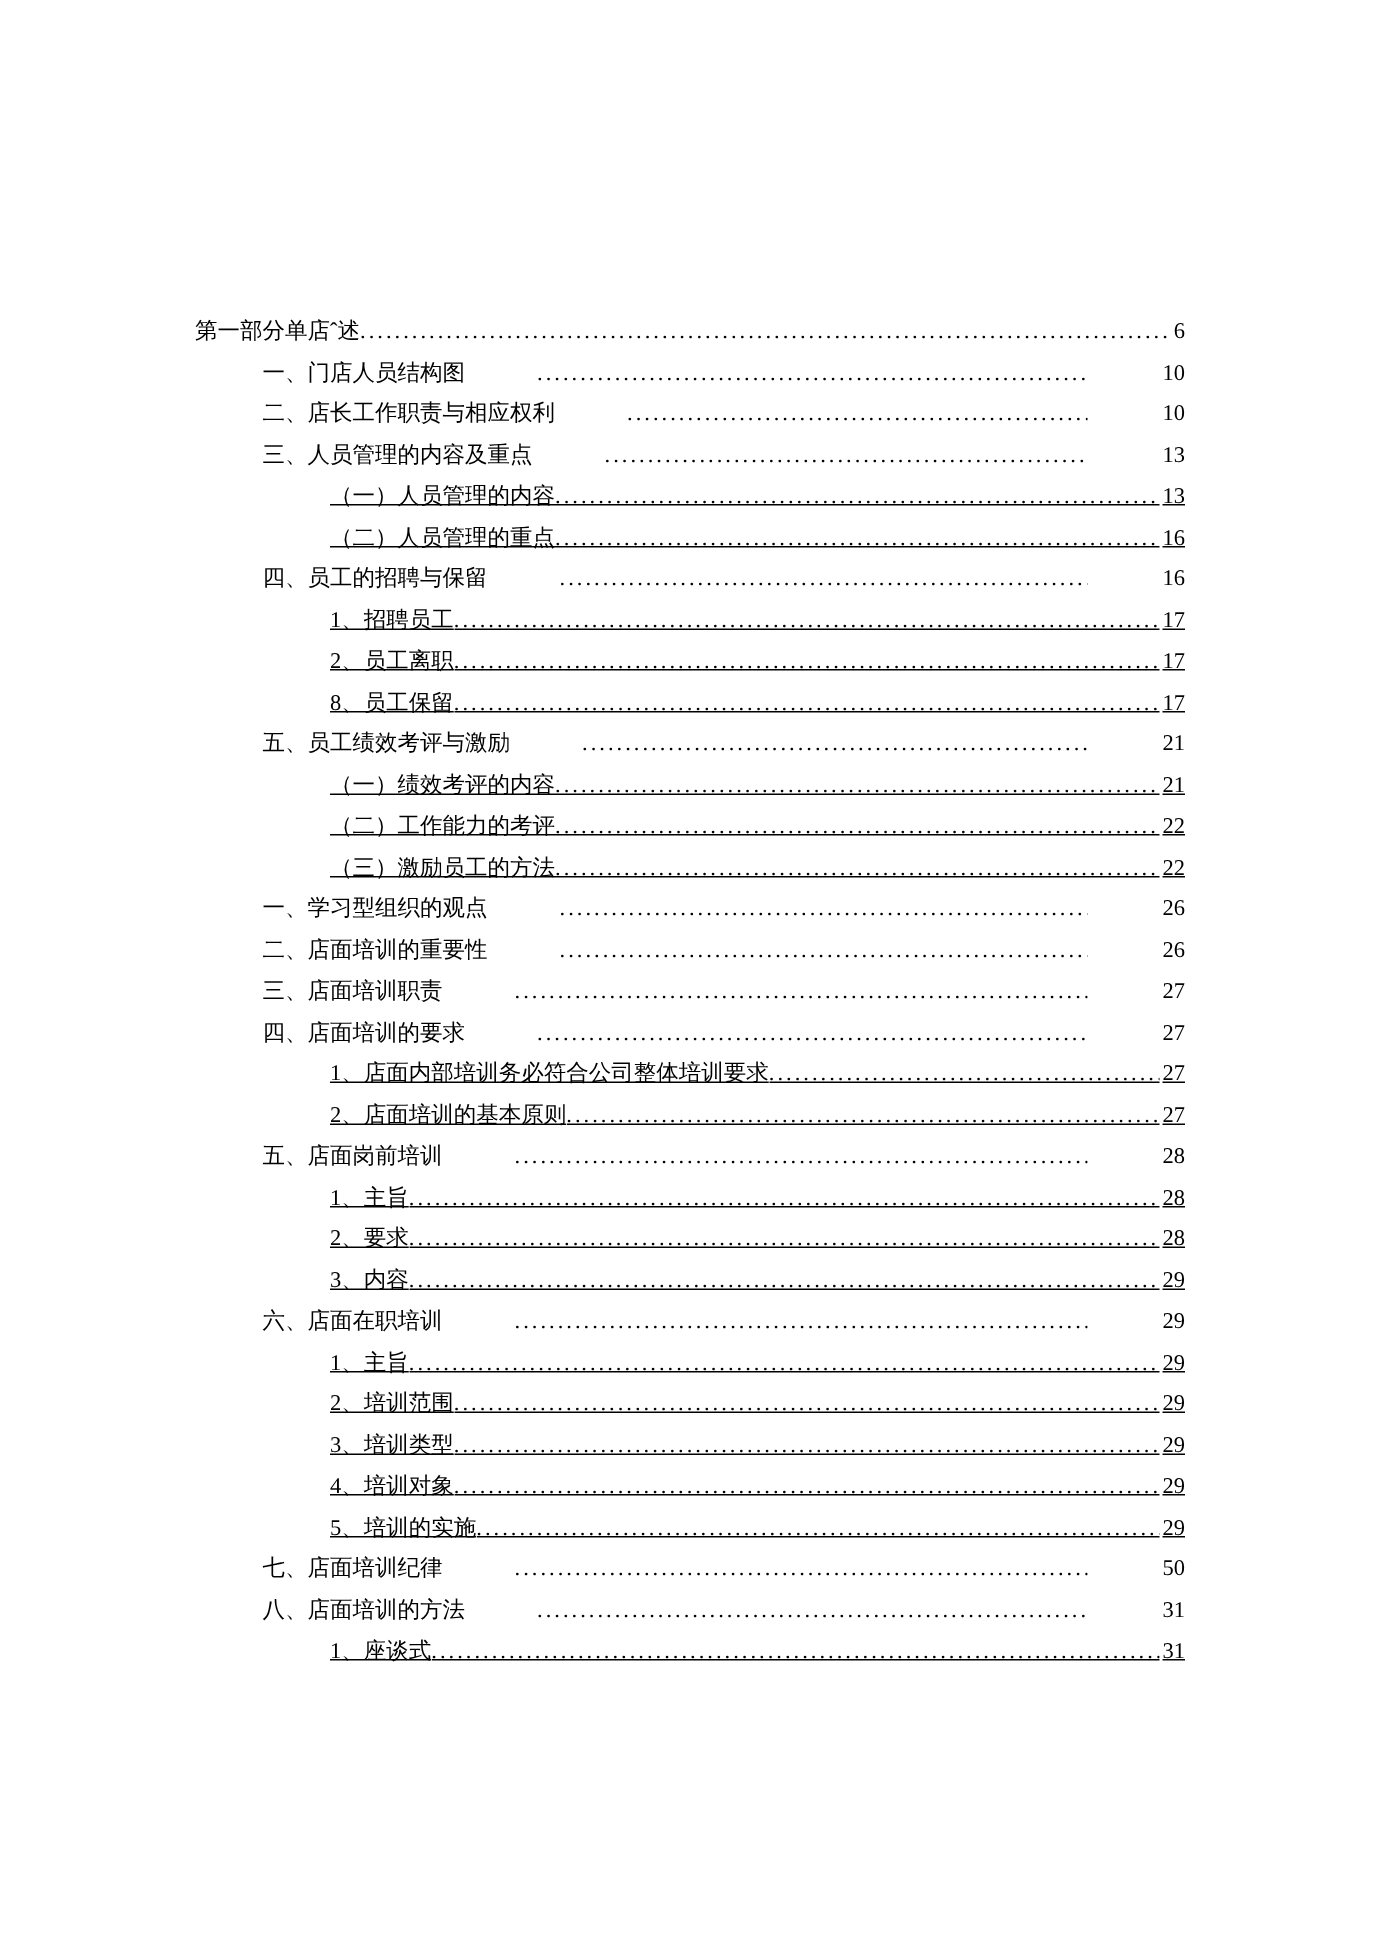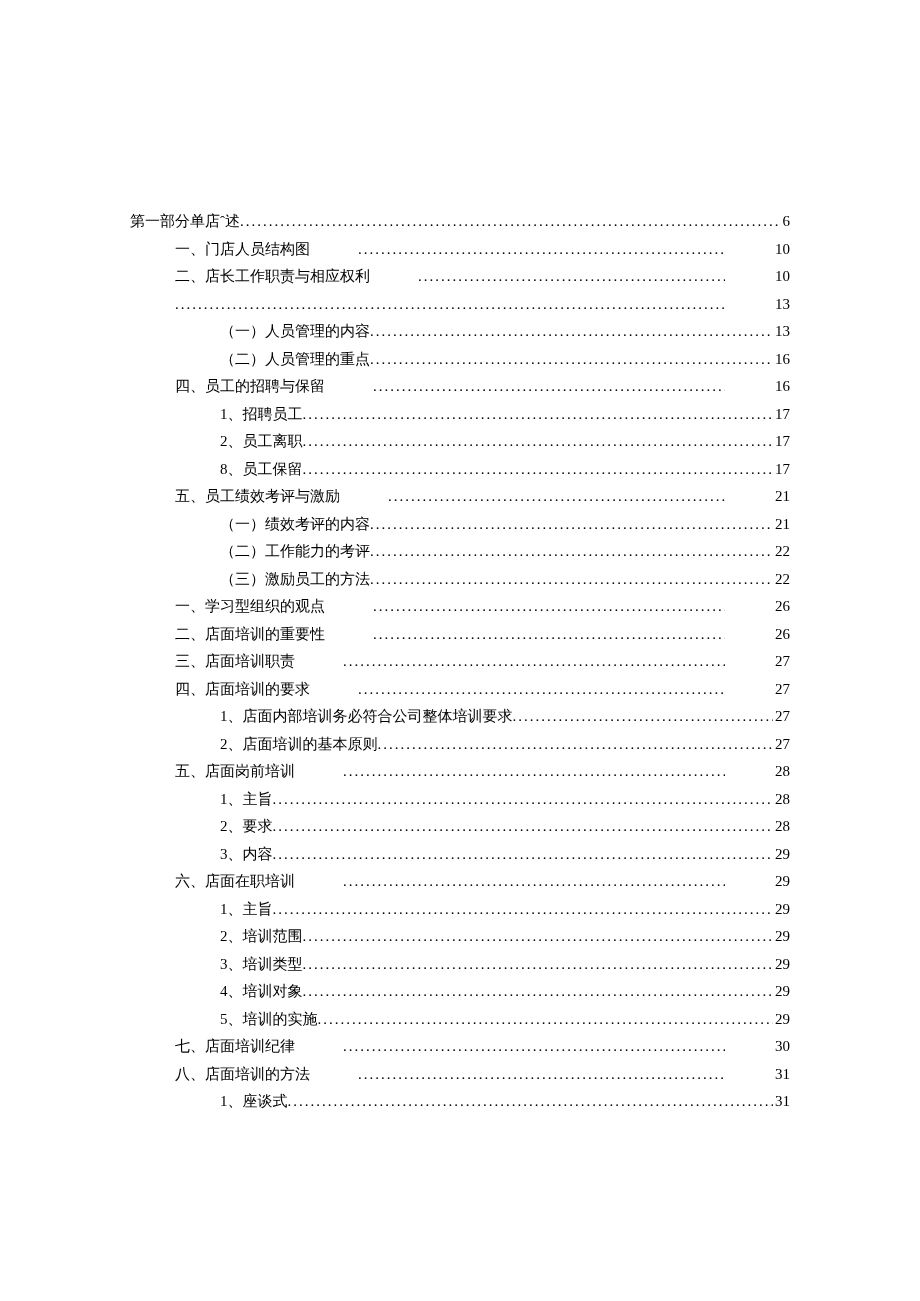--- a/index.html
+++ b/index.html
@@ -31,21 +31,21 @@
   }
   .dots::before {
     content: "..................................................................................................................................................................................";
   }
   .pg {
     flex: 0 0 auto;
     padding-left: 2px;
   }
   .lvl0 { padding-left: 0; }
   .lvl1 { padding-left: 45px; gap: 48px; }
-  .lvl2 { padding-left: 90px; }
+  .lvl2 { padding-left: 90px; text-decoration: underline; }
 </style>
 </head>
 <body>
 
 <div class="page">
   <div id="toc-container">
       <div class="toc-line lvl0">
         <span class="label">第一部分单店ˆ述</span>
         <span class="dots"></span>
         <span class="pg">6</span>
@@ -54,20 +54,21 @@
         <span class="label">一、门店人员结构图</span>
         <span class="dots"></span>
         <span class="pg">10</span>
       </div>
       <div class="toc-line lvl1">
         <span class="label">二、店长工作职责与相应权利</span>
         <span class="dots"></span>
         <span class="pg">10</span>
       </div>
       <div class="toc-line lvl1">
+        <span class="label">三、人员管理的内容及重点</span>
         <span class="dots"></span>
         <span class="pg">13</span>
       </div>
       <div class="toc-line lvl2">
         <span class="label">（一）人员管理的内容 </span>
         <span class="dots"></span>
         <span class="pg">13</span>
       </div>
       <div class="toc-line lvl2">
         <span class="label">（二）人员管理的重点 </span>
@@ -190,21 +191,21 @@
         <span class="pg">29</span>
       </div>
       <div class="toc-line lvl2">
         <span class="label">5、培训的实施</span>
         <span class="dots"></span>
         <span class="pg">29</span>
       </div>
       <div class="toc-line lvl1">
         <span class="label">七、店面培训纪律</span>
         <span class="dots"></span>
-        <span class="pg">30</span>
+        <span class="pg">50</span>
       </div>
       <div class="toc-line lvl1">
         <span class="label">八、店面培训的方法</span>
         <span class="dots"></span>
         <span class="pg">31</span>
       </div>
       <div class="toc-line lvl2">
         <span class="label">1、座谈式</span>
         <span class="dots"></span>
         <span class="pg">31</span>

